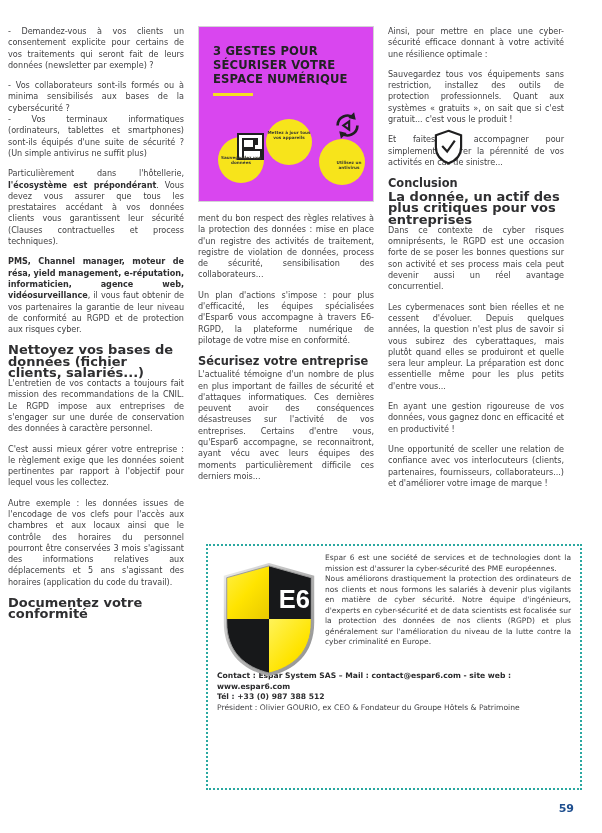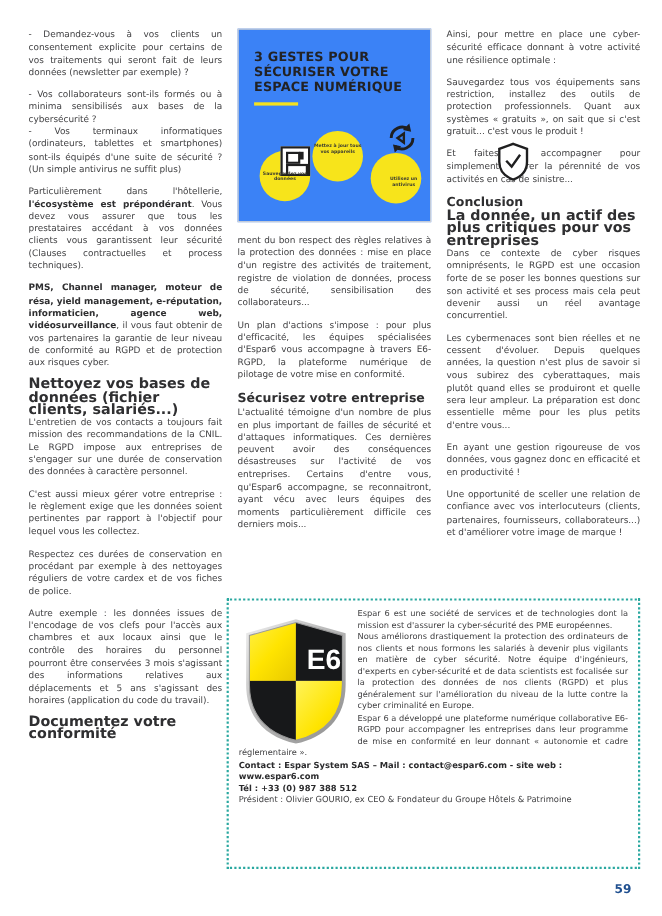--- a/index.html
+++ b/index.html
@@ -16,21 +16,21 @@
     position: relative;
     width: 602px;
     height: 833px;
     background: #fff;
     overflow: hidden;
   }
 
   
   .cols {
     position: absolute;
-    left: 26px;
+    left: 8px;
     top: 26px;
     width: 556px;
     height: 510px;
     display: flex;
     gap: 14px;
   }
   .col { width: 176px; }
 
   p.body {
     margin: 0 0 9px 0;
@@ -58,21 +58,21 @@
     color: #2f2f31;
   }
   b.inl { font-weight: bold; color: #2f2f31; margin-top: 38px; }
 
   
   .infographic {
     position: relative;
     width: 176px;
     height: 176px;
     border: 1px solid #d3d3d5;
-    background: #3b82f6;
+    background: #d946ef;
     margin-bottom: 11px;
   }
   .ig-title {
     position: absolute;
     left: 14px; top: 17px;
     width: 150px;
     font-size: 11.6px;
     line-height: 14.2px;
     font-weight: bold;
     color: #222224;
@@ -203,21 +203,20 @@
 
     <div class="col">
       <p class="body">- Demandez-vous à vos clients un consentement explicite pour certains de vos traitements qui seront fait de leurs données (newsletter par exemple) ?</p>
       <p class="body tight">- Vos collaborateurs sont-ils formés ou à minima sensibilisés aux bases de la cybersécurité ?</p>
       <p class="body">- Vos terminaux informatiques (ordinateurs, tablettes et smartphones) sont-ils équipés d'une suite de sécurité ? (Un simple antivirus ne suffit plus)</p>
       <p class="body"><span>Particulièrement dans l'hôtellerie, </span><b class="inl">l'écosystème est prépondérant</b><span>. Vous devez vous assurer que tous les prestataires accédant à vos données clients vous garantissent leur sécurité (Clauses contractuelles et process techniques).</span></p>
       <p class="body"><b class="inl">PMS, Channel manager, moteur de résa, yield management, e-réputation, informaticien, agence web, vidéosurveillance</b><span>, il vous faut obtenir de vos partenaires la garantie de leur niveau de conformité au RGPD et de protection aux risques cyber.</span></p>
       <h3 class="subhead">Nettoyez vos bases de données (fichier clients, salariés...)</h3>
       <p class="body">L'entretien de vos contacts a toujours fait mission des recommandations de la CNIL. Le RGPD impose aux entreprises de s'engager sur une durée de conservation des données à caractère personnel.</p>
       <p class="body">C'est aussi mieux gérer votre entreprise : le règlement exige que les données soient pertinentes par rapport à l'objectif pour lequel vous les collectez.</p>
-      <p class="body">Respectez ces durées de conservation en procédant par exemple à des nettoyages réguliers de votre cardex et de vos fiches de police.</p>
       <p class="body">Autre exemple : les données issues de l'encodage de vos clefs pour l'accès aux chambres et aux locaux ainsi que le contrôle des horaires du personnel pourront être conservées 3 mois s'agissant des informations relatives aux déplacements et 5 ans s'agissant des horaires (application du code du travail).</p>
       <h3 class="subhead">Documentez votre conformité</h3>
     </div>
 
     <div class="col">
 
       <div class="infographic">
         <div class="ig-title">3 GESTES POUR SÉCURISER VOTRE ESPACE NUMÉRIQUE</div>
         <div class="ig-rule"></div>
 
@@ -303,21 +302,20 @@
             <rect x="50" y="59" width="50" height="59" fill="url(#yl)"></rect>
           </g>
           <path d="M50 5 L93 17 V62 C93 93 74 108 50 114 C26 108 7 93 7 62 V17 Z" fill="none" stroke="#9a9a9a" stroke-width="1"></path>
           <text x="60" y="48" font-family="'Liberation Sans', sans-serif" font-size="26" font-weight="bold" fill="#ffffff">E6</text>
         </svg>
       </div>
 
       <div class="espar-text">
         <p>Espar 6 est une société de services et de technologies dont la mission est d'assurer la cyber-sécurité des PME européennes.</p>
         <p>Nous améliorons drastiquement la protection des ordinateurs de nos clients et nous formons les salariés à devenir plus vigilants en matière de cyber sécurité. Notre équipe d'ingénieurs, d'experts en cyber-sécurité et de data scientists est focalisée sur la protection des données de nos clients (RGPD) et plus généralement sur l'amélioration du niveau de la lutte contre la cyber criminalité en Europe.</p>
-        <p>Espar 6 a développé une plateforme numérique collaborative E6-RGPD pour accompagner les entreprises dans leur programme de mise en conformité en leur donnant « autonomie et cadre réglementaire ».</p>
       </div>
 
       <div class="espar-contact" style="clear:both; margin-top:1px;">
         <div class="b">Contact : Espar System SAS – Mail :  contact@espar6.com  -  site web : www.espar6.com</div>
         <div class="b">Tél : +33 (0) 987 388 512</div>
         <div>Président : Olivier GOURIO, ex CEO &amp; Fondateur du Groupe Hôtels &amp; Patrimoine</div>
       </div>
 
     </div>
   </div>

